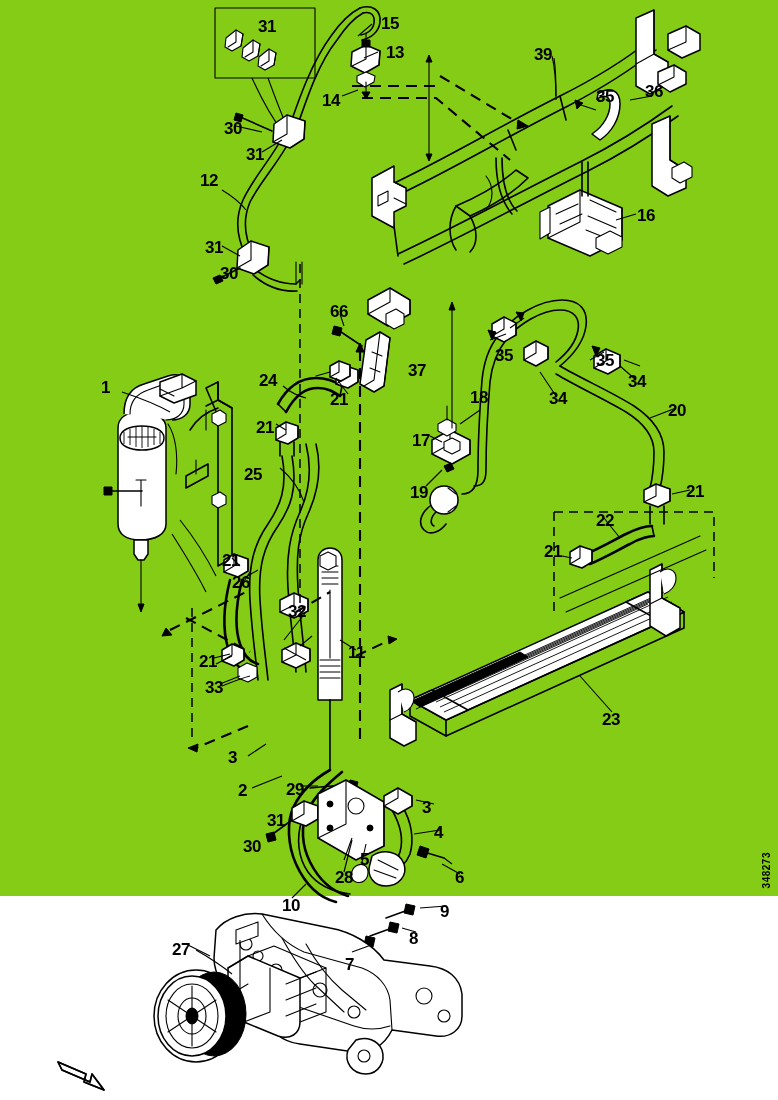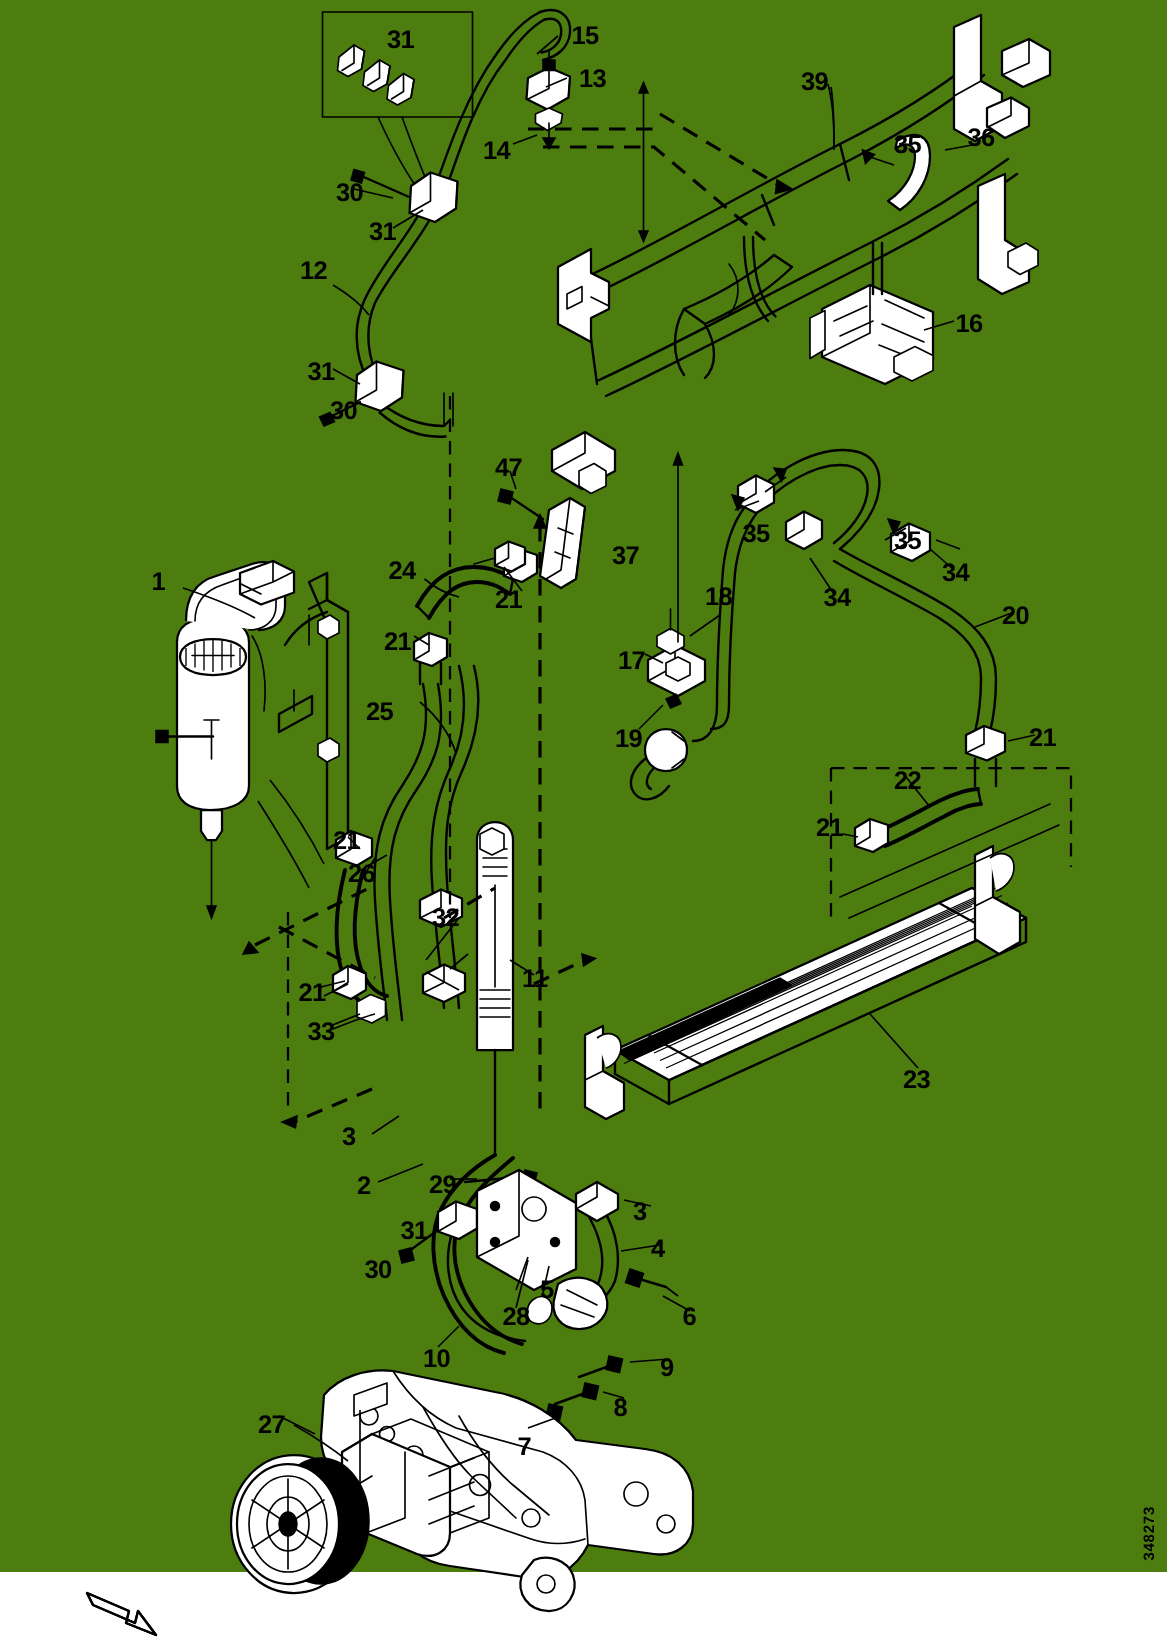--- a/index.html
+++ b/index.html
@@ -1,17 +1,17 @@
 <!DOCTYPE html>
 <html><head>
 <meta charset="utf-8">
 <style>
   html,body{margin:0;padding:0;background:#ffffff;}
   body{width:778px;height:1100px;font-family:"Liberation Sans",sans-serif;position:relative;overflow:hidden;}
-  #sheet{position:relative;width:778px;height:1048px;background:#4d7c0f;}
+  #sheet{position:relative;width:778px;height:896px;background:#84cc16;}
   svg.diag{position:absolute;left:0;top:0;width:778px;height:1100px;}
   .ln{fill:none;stroke:#000;stroke-width:1.6;stroke-linecap:round;stroke-linejoin:round;}
   .ln-t{fill:none;stroke:#000;stroke-width:1.1;stroke-linecap:round;stroke-linejoin:round;}
   .ln-h{fill:none;stroke:#000;stroke-width:2.6;stroke-linecap:round;stroke-linejoin:round;}
   .lead{fill:none;stroke:#000;stroke-width:1.1;}
   .dash{fill:none;stroke:#000;stroke-width:2.1;stroke-dasharray:11 7;stroke-linecap:butt;}
   .dash-t{fill:none;stroke:#000;stroke-width:1.5;stroke-dasharray:9 6;stroke-linecap:butt;}
   .fillk{fill:#000;stroke:#000;stroke-width:1;}
   .fillw{fill:#fff;stroke:#000;stroke-width:1.5;stroke-linejoin:round;}
   .fillw-t{fill:#fff;stroke:#000;stroke-width:1.1;stroke-linejoin:round;}
@@ -482,21 +482,21 @@
   <div class="callout" style="left:322px;top:92px;">14</div>
   <div class="callout" style="left:534px;top:46px;">39</div>
   <div class="callout" style="left:596px;top:88px;">35</div>
   <div class="callout" style="left:645px;top:83px;">36</div>
   <div class="callout" style="left:224px;top:120px;">30</div>
   <div class="callout" style="left:246px;top:146px;">31</div>
   <div class="callout" style="left:637px;top:207px;">16</div>
   <div class="callout" style="left:200px;top:172px;">12</div>
   <div class="callout" style="left:205px;top:239px;">31</div>
   <div class="callout" style="left:220px;top:265px;">30</div>
-  <div class="callout" style="left:330px;top:303px;">47</div>
+  <div class="callout" style="left:330px;top:303px;">66</div>
   <div class="callout" style="left:408px;top:362px;">37</div>
   <div class="callout" style="left:495px;top:347px;">35</div>
   <div class="callout" style="left:596px;top:352px;">35</div>
   <div class="callout" style="left:549px;top:390px;">34</div>
   <div class="callout" style="left:628px;top:373px;">34</div>
   <div class="callout" style="left:668px;top:402px;">20</div>
   <div class="callout" style="left:470px;top:389px;">18</div>
   <div class="callout" style="left:412px;top:432px;">17</div>
   <div class="callout" style="left:410px;top:484px;">19</div>
   <div class="callout" style="left:101px;top:379px;">1</div>

